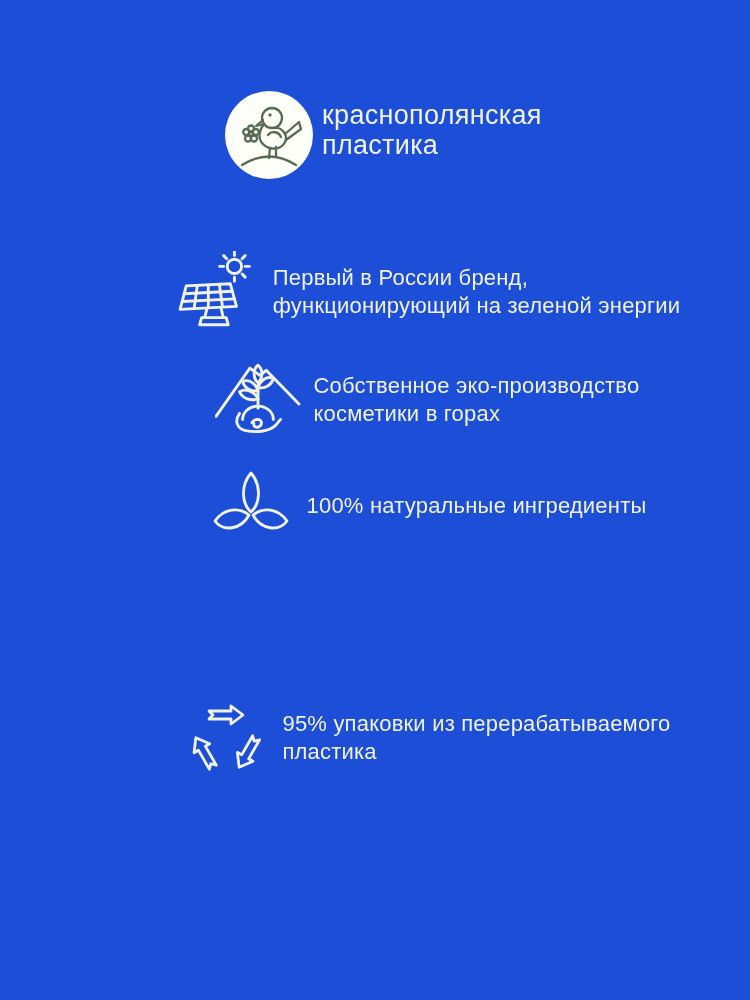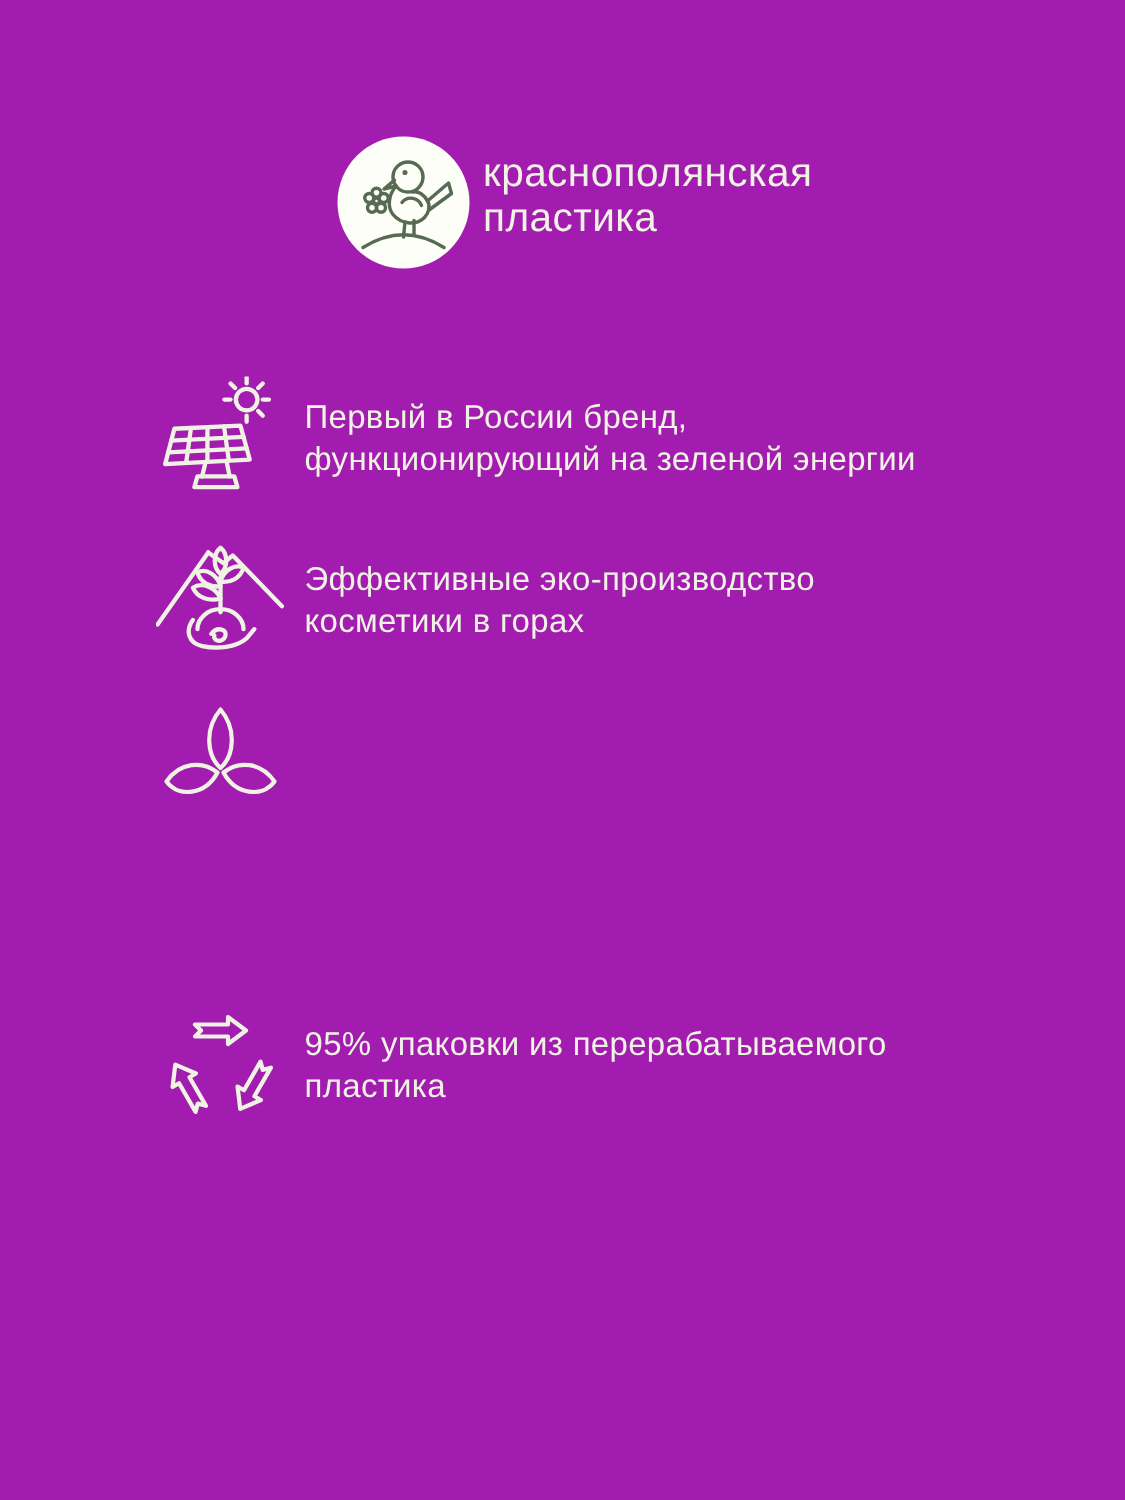--- a/index.html
+++ b/index.html
@@ -1,19 +1,19 @@
 <!DOCTYPE html>
 <html><head>
 <meta charset="utf-8">
 <style>
   html,body{margin:0;padding:0;}
   .page{
     position:relative;
     width:750px;height:1000px;
-    background:#a21caf;
+    background:#1d4ed8;
     font-family:"Liberation Sans","DejaVu Sans",sans-serif;
     color:#F0F3E4;
     overflow:hidden;
   }
   
   .logo-circle{
     position:absolute;left:225px;top:91px;
     width:88px;height:88px;border-radius:50%;
     background:#FDFEF7;
     display:flex;align-items:center;justify-content:center;
@@ -21,21 +21,21 @@
   }
   .logo-text{
     position:absolute;left:322px;top:100px;
     font-size:27px;line-height:30px;letter-spacing:.3px;
     color:#F0F3E4;
   }
   
   .feature{
     position:absolute;left:0;width:100%;height:90px;
     display:flex;align-items:center;
-    padding-left:103px;box-sizing:border-box;
+    padding-left:103px;box-sizing:border-box;justify-content:center;
   }
   .feature .icon{
     width:88px;height:88px;flex:0 0 88px;
     display:flex;align-items:center;justify-content:center;
     color:#F0F3E4;
   }
   .feature .txt{
     margin-left:12px;
     font-size:22px;line-height:28px;letter-spacing:.2px;
     white-space:pre-line;
@@ -125,38 +125,39 @@
           <path d="M42,25 C37,21 37,12 42,8 C47,12 47,21 42,25 Z"></path>
           <path d="M42,33 C36,34 29,31 27,24 C33,21 40,26 42,33 Z"></path>
           <path d="M42,30 C48,31 55,28 57,21 C51,18 44,23 42,30 Z"></path>
           <path d="M42,41 C35,43 27,41 24,34 C30,30 39,34 42,41 Z"></path>
           <path d="M27,61 A15,13 0 0 1 57,61"></path>
           <path d="M24,55 C19,62 21,70 30,72 C40,74 52,73 59,67 L64,61"></path>
           <path d="M36,64 C40,59 47,61 45,66 C43,70 37,69 38,65"></path>
         </g>
       </svg>
     </span>
-    <div class="txt">Эффективные эко-производство
+    <div class="txt">Собственное эко-производство
 косметики в горах</div>
   </div>
 
   <div class="feature" style="top:461px">
     <span class="icon">
       <svg viewBox="0 0 80 80" width="80" height="80">
         <g class="stroke">
           <path d="M40,46 C31,38 29,20 40,7 C51,20 49,38 40,46 Z"></path>
           <path d="M38,49 C28,41 13,42 4,55 C12,66 30,64 38,49 Z"></path>
           <path d="M42,49 C52,41 67,42 76,55 C68,66 50,64 42,49 Z"></path>
         </g>
       </svg>
     </span>
+    <div class="txt">100% натуральные ингредиенты</div>
   </div>
 
 
-  <div class="feature" style="top:665px">
+  <div class="feature" style="top:693px">
     <span class="icon">
       <svg viewBox="0 0 84 84" width="84" height="84">
         <g class="stroke" stroke-width="2.5">
           <path d="M25,15 L47,15 L47,10 L59,19 L47,28 L47,23 L25,23 L29,19 Z"></path>
           <path d="M25,15 L47,15 L47,10 L59,19 L47,28 L47,23 L25,23 L29,19 Z" transform="rotate(120 42 44)"></path>
           <path d="M25,15 L47,15 L47,10 L59,19 L47,28 L47,23 L25,23 L29,19 Z" transform="rotate(240 42 44)"></path>
         </g>
       </svg>
     </span>
     <div class="txt">95% упаковки из перерабатываемого

